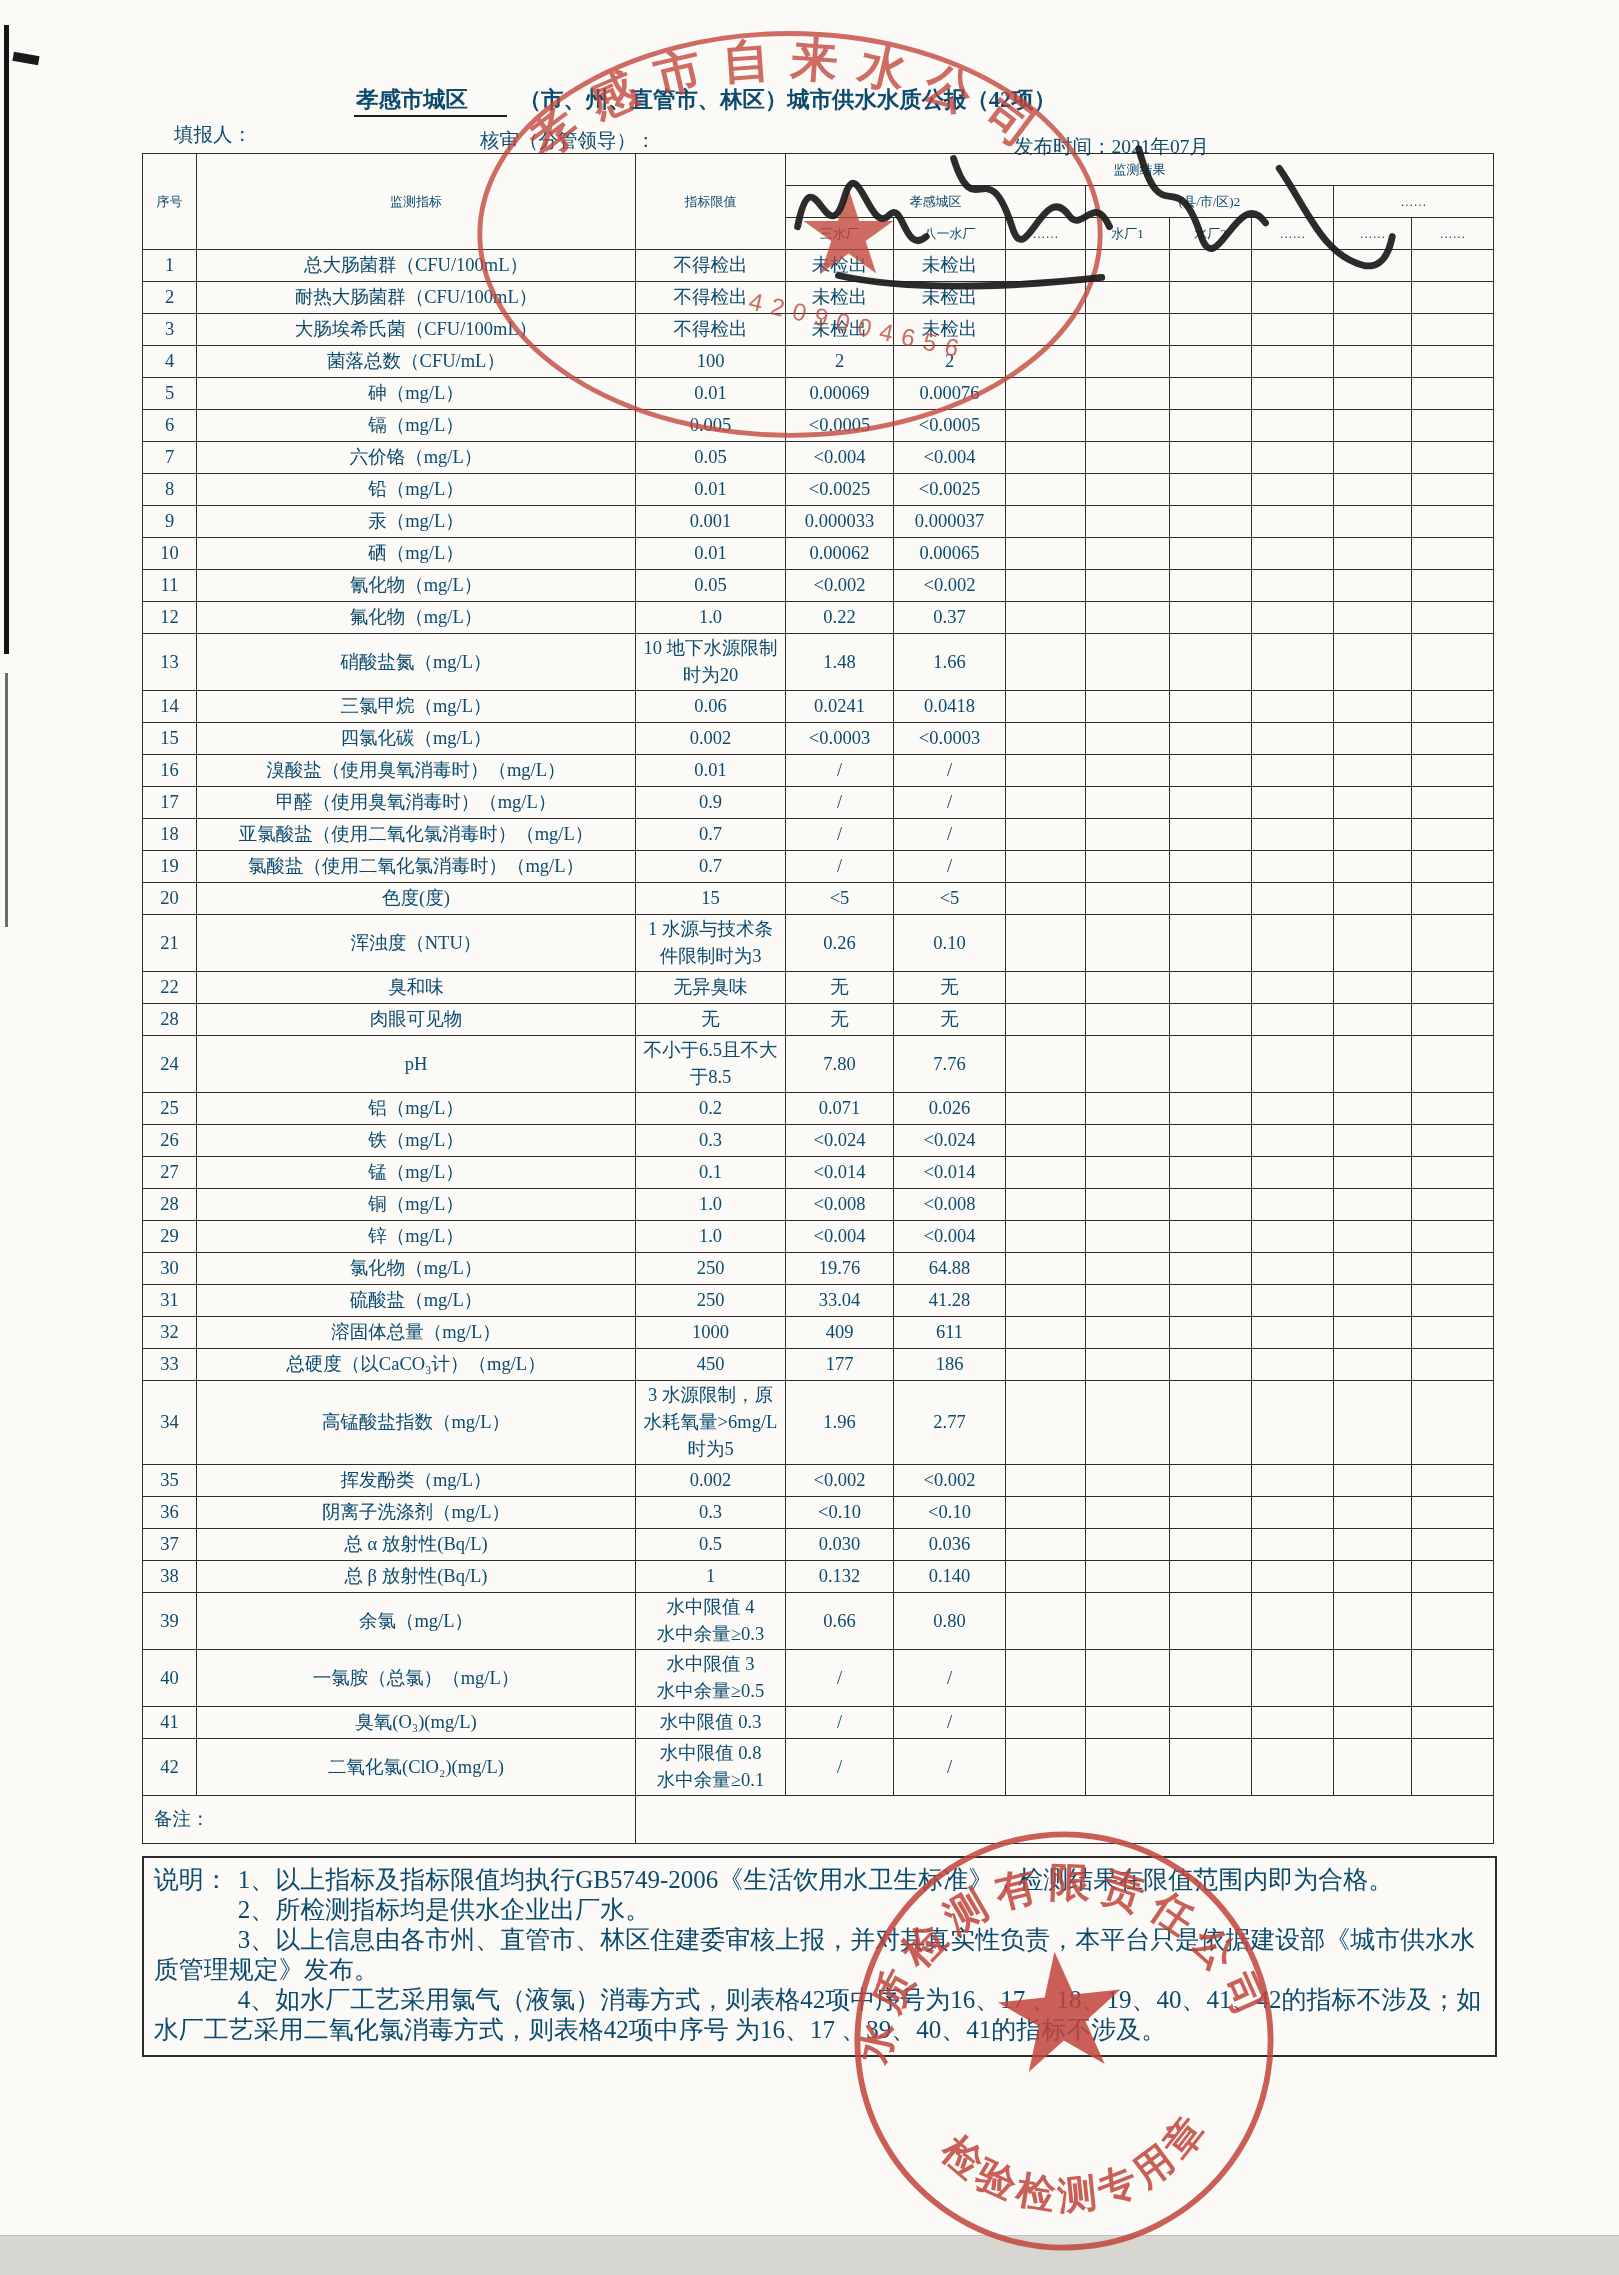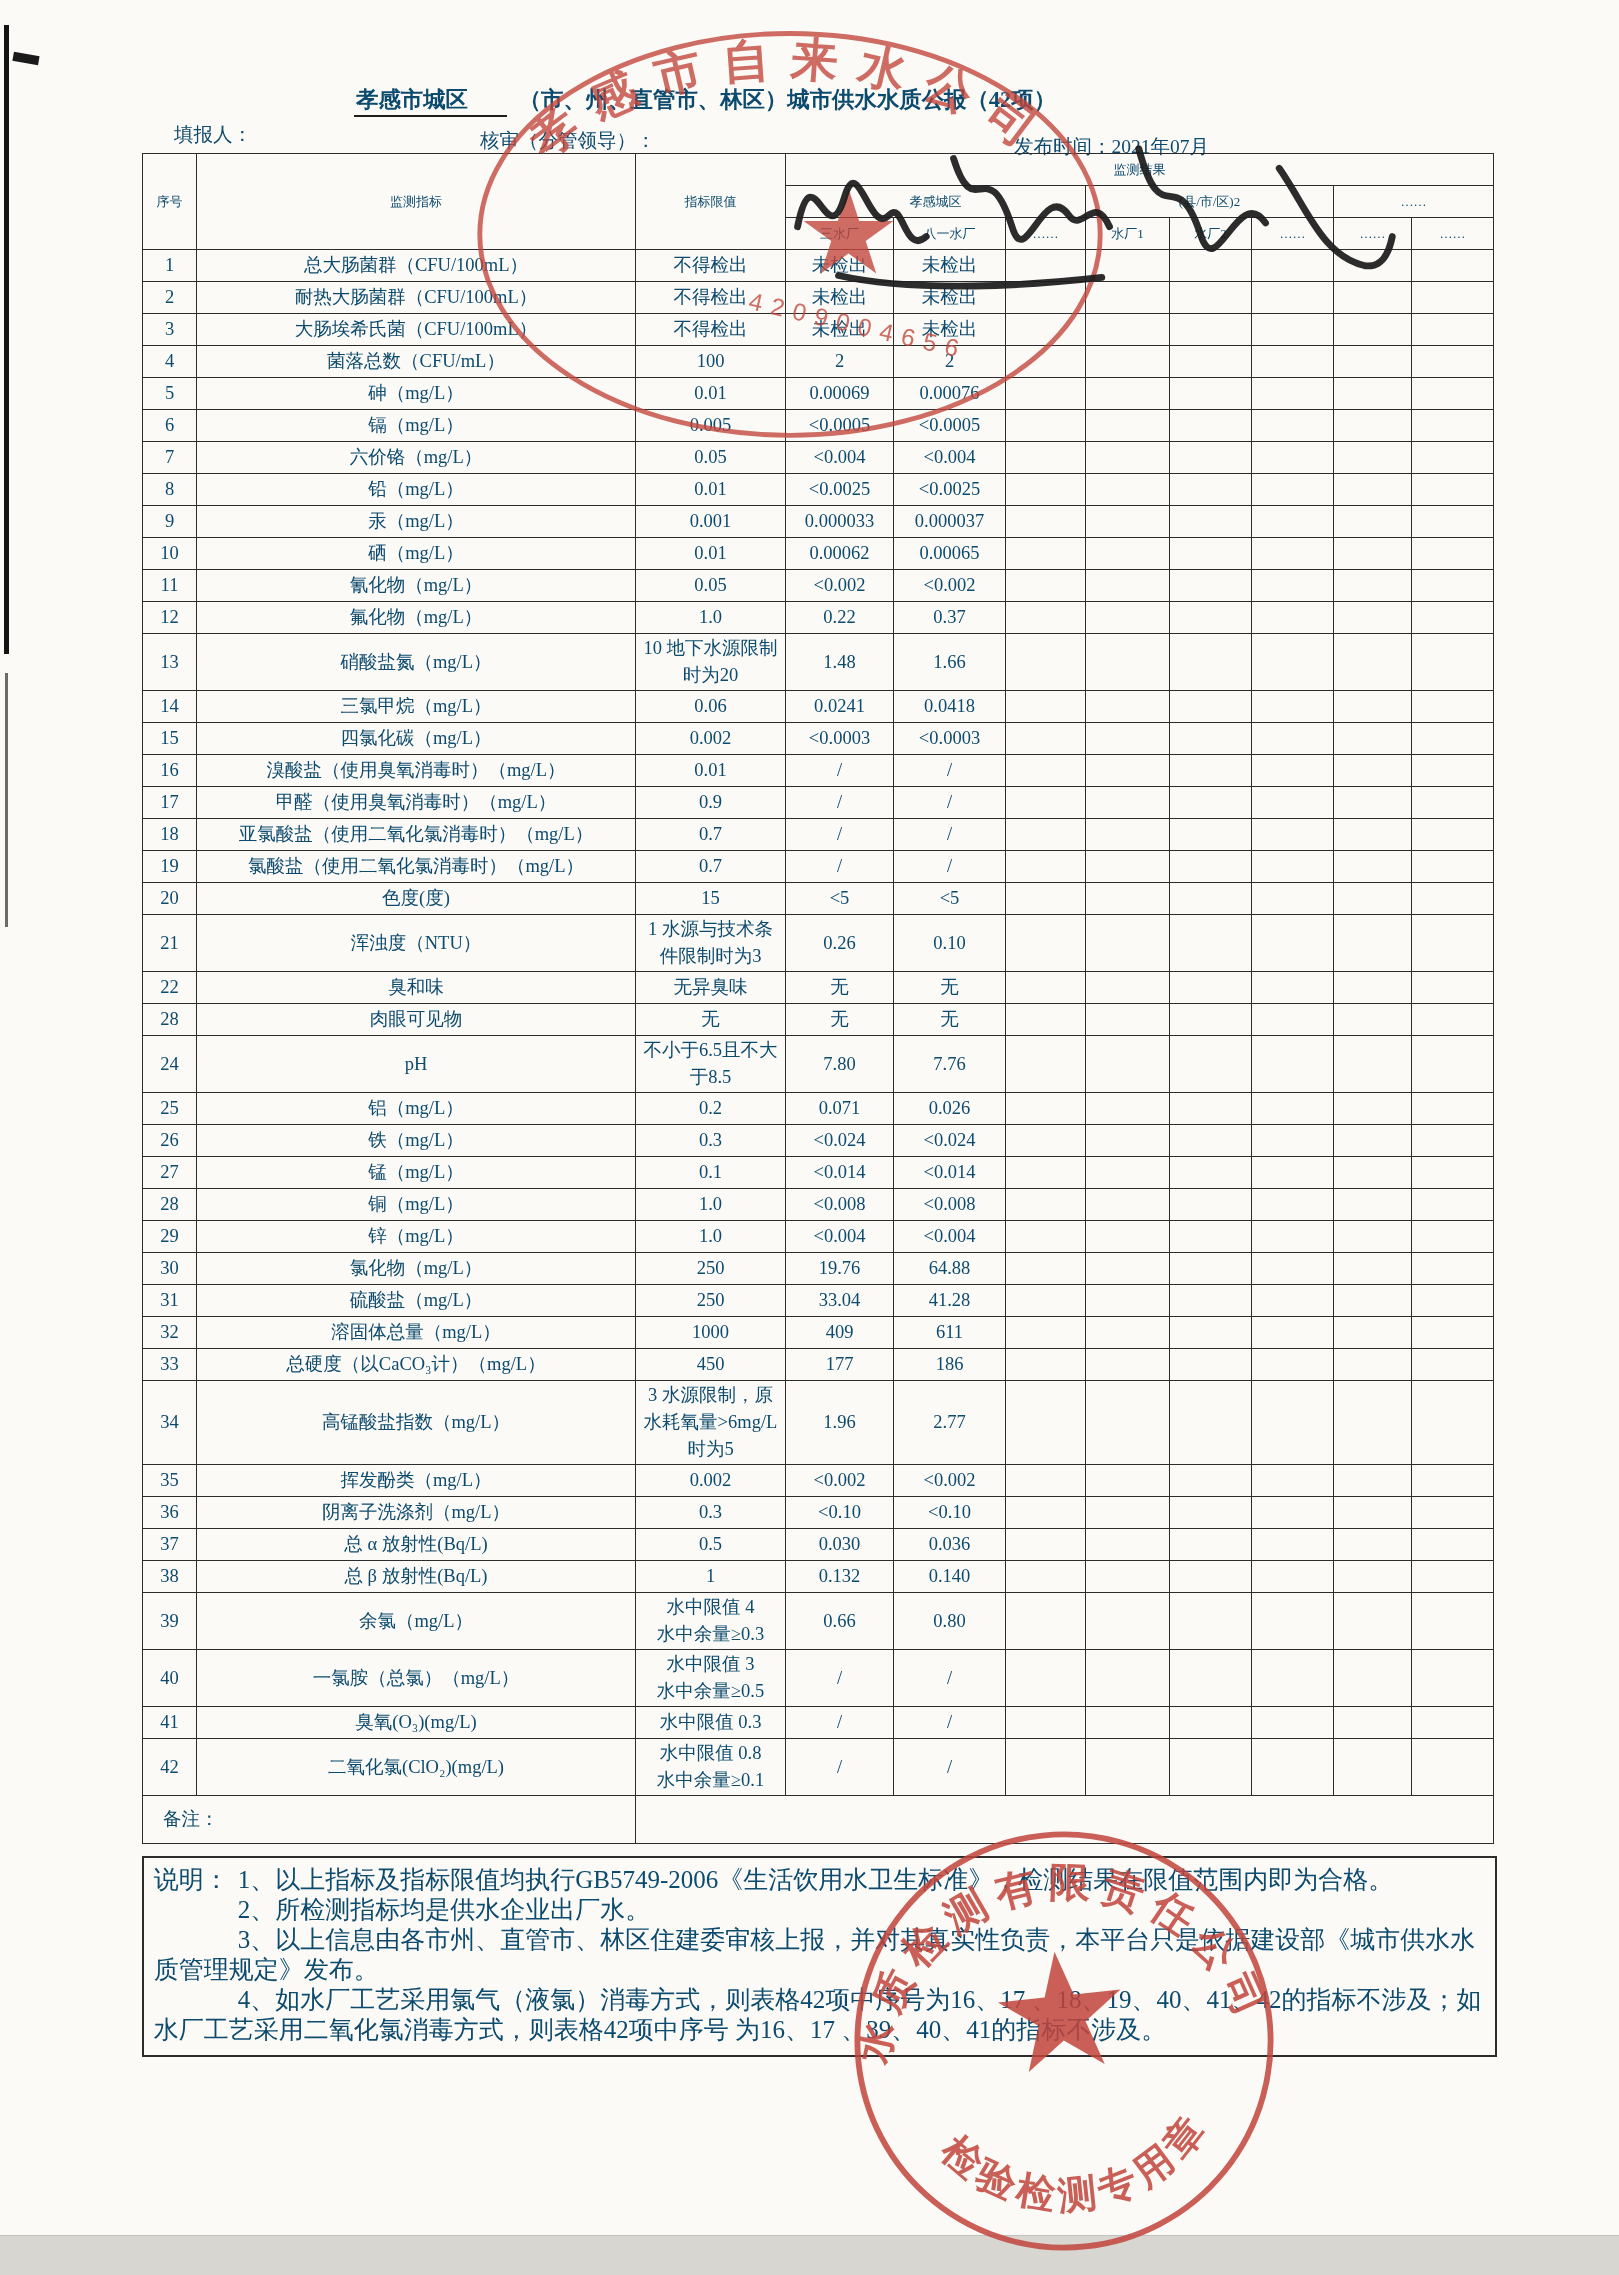--- a/index.html
+++ b/index.html
@@ -35,21 +35,21 @@
     vertical-align:middle;
     padding:1px 2.9px;
     line-height:27px;
     white-space:pre-line;
     overflow:hidden;
   }
   table.report thead th{font-size:13px;line-height:29px;}
   td.indicator{text-align:left;padding-left:8.8px;white-space:normal;}
   td.limit{line-height:26px;}
   tbody td{height:29px;}
-  tr.remark-row td{height:45px;text-align:left;vertical-align:middle;padding-left:20px;font-size:18.5px;}
+  tr.remark-row td{height:45px;text-align:left;vertical-align:middle;padding-left:11px;font-size:18.5px;}
   tr.remark-row td.remark-empty{border-left:1.7px solid #2c2c2c;}
 
   .notes-box{
     margin-top:11.7px;border:2px solid #2c2c2c;
     padding:7.8px 9.8px 9.8px 9.8px;
     font-size:25px;line-height:30px;
     position:relative;
   }
   .notes-label{position:absolute;left:9.8px;top:7.8px;}
   .note-line{text-indent:84px;padding:0;margin:0;font-family:Liberation Serif, serif;}

